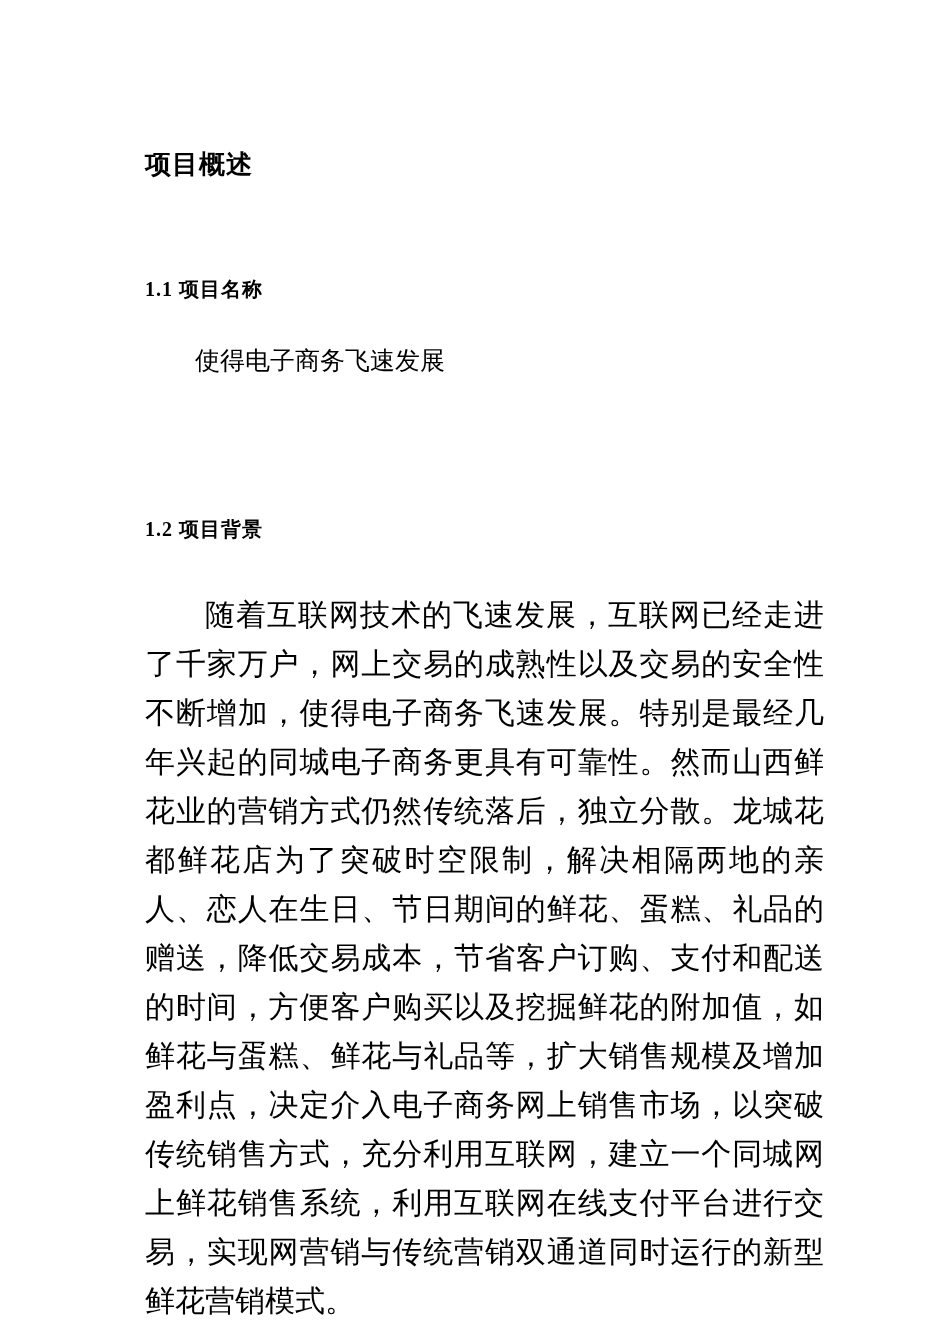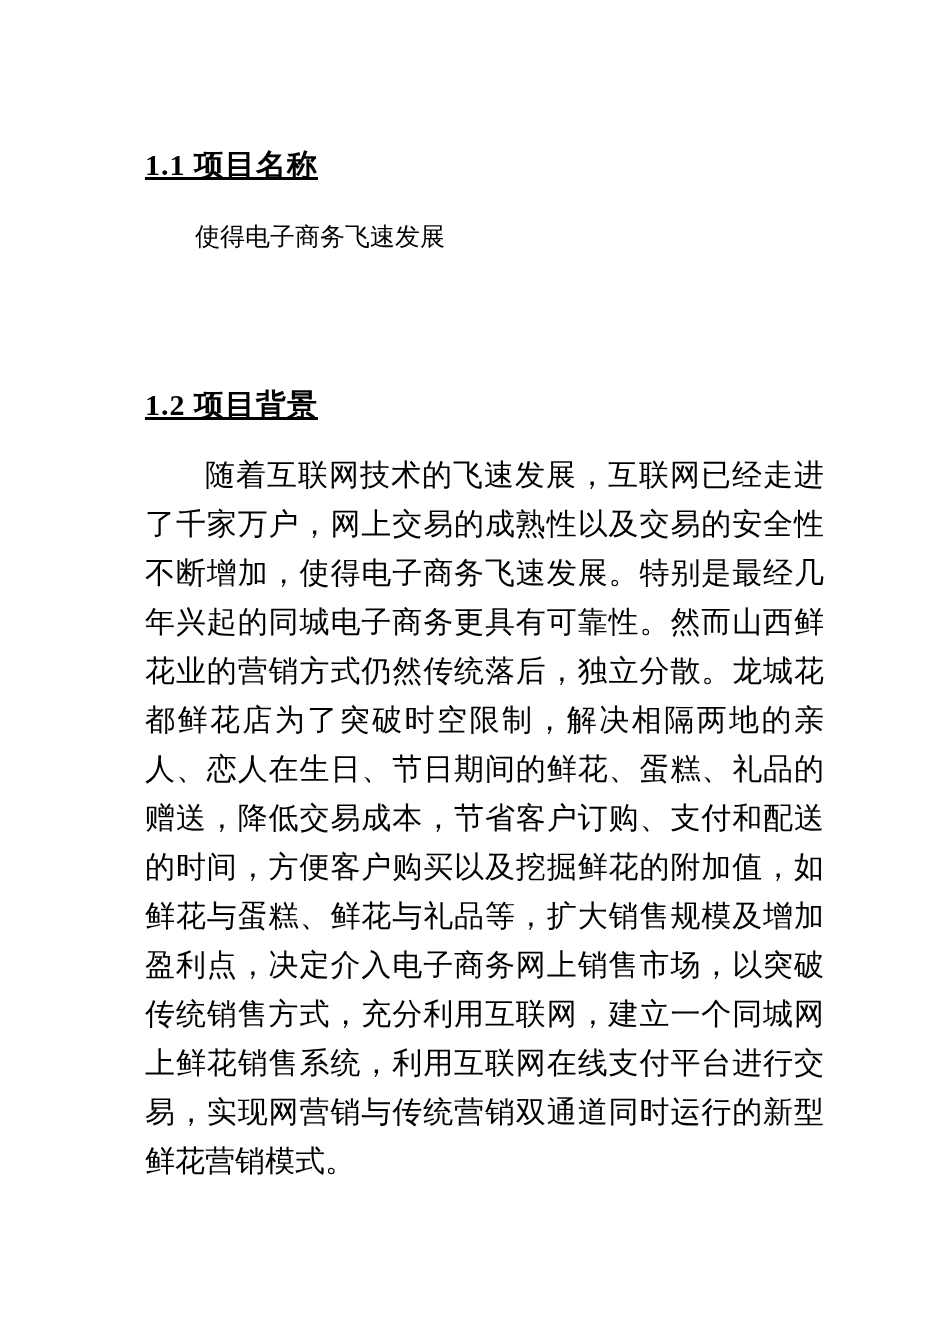--- a/index.html
+++ b/index.html
@@ -22,53 +22,53 @@
     overflow: hidden;
   }
   .doc-title {
     font-size: 26px;
     line-height: 30px;
     font-weight: bold;
     margin: 0 0 94px 0;
     letter-spacing: 1px;
   }
   .section-heading {
-    font-size: 30px;
+    font-size: 20px;
     line-height: 30px;
     font-weight: bold;
     margin: 0;
     letter-spacing: 1px;
-    text-decoration: underline;
   }
   .heading-1 {
     margin-bottom: 40px;
   }
   .name-paragraph {
     font-size: 25px;
     line-height: 34px;
     margin: 0 0 136px 0;
     text-indent: 2em;
   }
   .heading-2 {
-    margin-bottom: 30px;
+    margin-bottom: 46px;
   }
   .body-paragraph {
     font-size: 30px;
     line-height: 49px;
     margin: 0;
     text-indent: 2em;
     text-align: justify;
     text-justify: inter-ideograph;
   }
 </style>
 </head>
 <body>
 
 <div class="page">
 
+  <h1 class="doc-title">项目概述</h1>
 
   <h2 class="section-heading heading-1">1.1 项目名称</h2>
 
   <p class="name-paragraph">使得电子商务飞速发展</p>
 
   <h2 class="section-heading heading-2">1.2 项目背景</h2>
 
   <p class="body-paragraph">随着互联网技术的飞速发展，互联网已经走进了千家万户，网上交易的成熟性以及交易的安全性不断增加，使得电子商务飞速发展。特别是最经几年兴起的同城电子商务更具有可靠性。然而山西鲜花业的营销方式仍然传统落后，独立分散。龙城花都鲜花店为了突破时空限制，解决相隔两地的亲人、恋人在生日、节日期间的鲜花、蛋糕、礼品的赠送，降低交易成本，节省客户订购、支付和配送的时间，方便客户购买以及挖掘鲜花的附加值，如鲜花与蛋糕、鲜花与礼品等，扩大销售规模及增加盈利点，决定介入电子商务网上销售市场，以突破传统销售方式，充分利用互联网，建立一个同城网上鲜花销售系统，利用互联网在线支付平台进行交易，实现网营销与传统营销双通道同时运行的新型鲜花营销模式。</p>
 
 </div>

